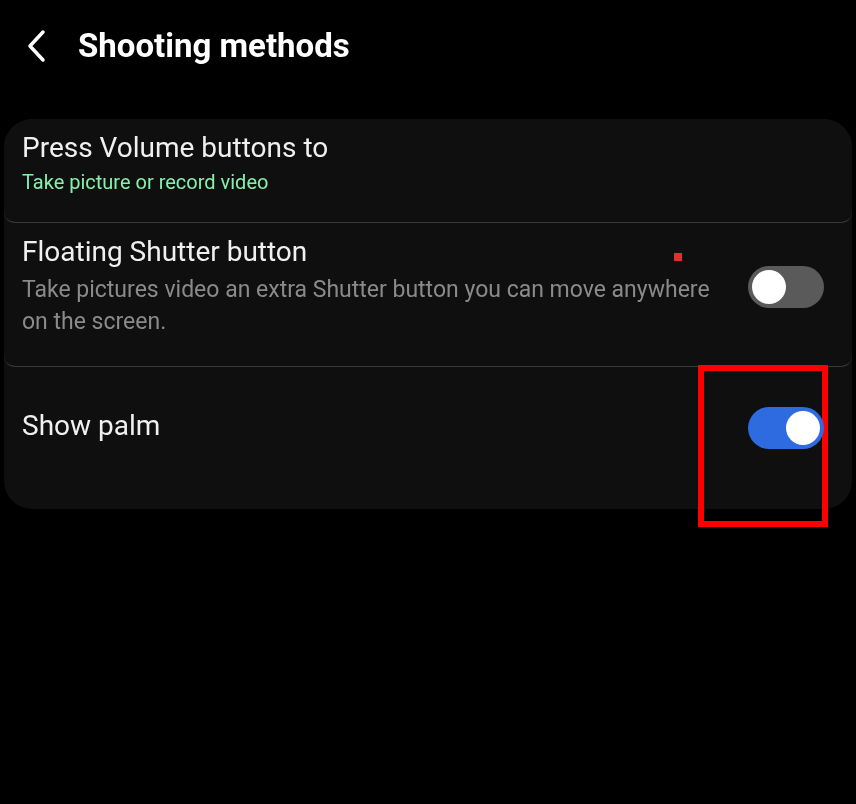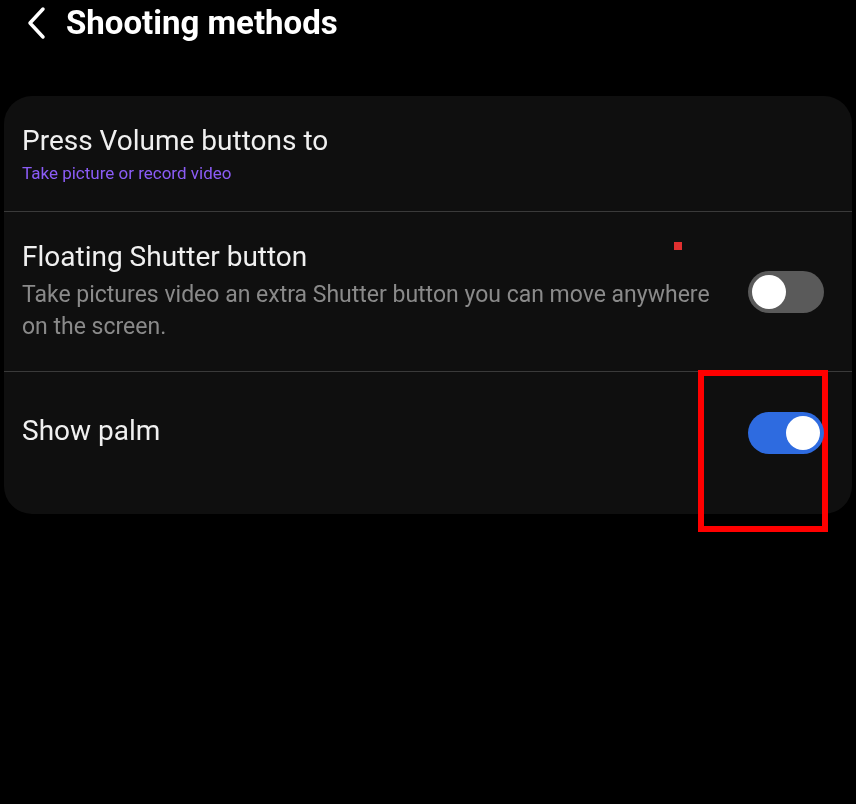--- a/index.html
+++ b/index.html
@@ -11,22 +11,22 @@
       background: #000;
       font-family: -apple-system, BlinkMacSystemFont, 'Segoe UI', Roboto, sans-serif;
       width: 856px;
       height: 804px;
       overflow: hidden;
       color: #fff;
     }
     .header {
       display: flex;
       align-items: center;
-      padding: 3px 18px 14px 22px;
-      gap: 16px;
+      padding: 26px 18px 14px 22px;
+      gap: 28px;
     }
     .back-icon {
       width: 28px;
       height: 36px;
       display: flex;
       align-items: center;
       justify-content: center;
       cursor: pointer;
     }
     .page-title {
@@ -36,40 +36,41 @@
     }
     .content {
       margin: 40px 4px 0 4px;
       background: #0f0f0f;
       border-radius: 28px;
       padding: 0 0 20px 0;
     }
     .setting-item {
       display: flex;
       align-items: center;
-      padding: 28px 28px 28px 18px;
+      padding: 12px 28px 28px 18px;
       border-bottom: 1px solid #3a3a3a;
       position: relative;
+      border-radius: 11px;
     }
     .setting-item:last-child {
       border-bottom: none;
     }
     .setting-text {
       flex: 1;
       padding-right: 20px;
     }
     .setting-title {
       font-size: 28px;
       font-weight: 400;
       color: #f0f0f0;
       margin-bottom: 6px;
     }
     .setting-value {
-      font-size: 17px;
-      color: #8b5cf6;
+      font-size: 20px;
+      color: #86efac;
     }
     .setting-desc {
       font-size: 23px;
       color: #8a8a8a;
       line-height: 1.4;
     }
     .toggle {
       width: 76px;
       height: 42px;
       border-radius: 21px;

